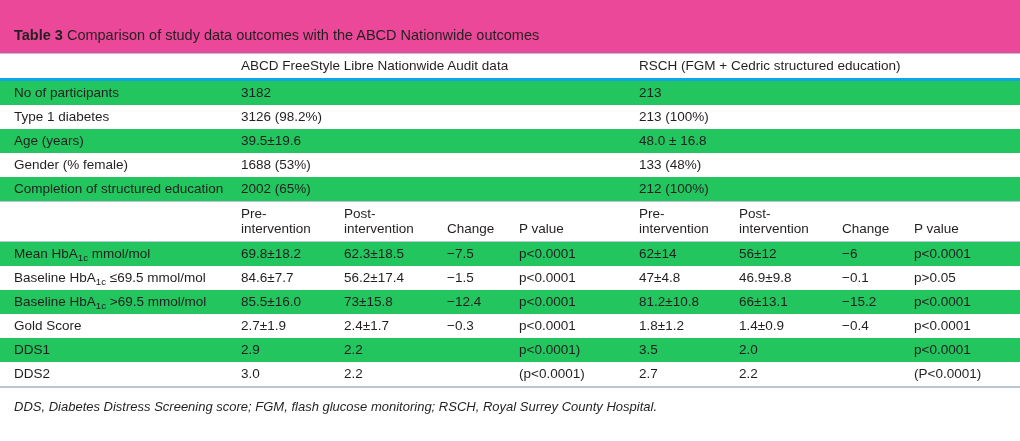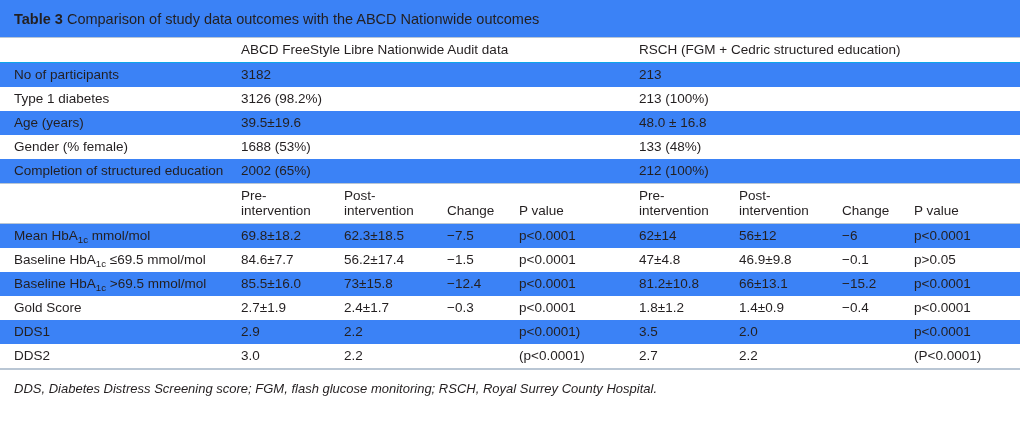--- a/index.html
+++ b/index.html
@@ -16,53 +16,53 @@
     overflow: hidden;
   }
   .table-wrap {
     width: 1020px;
     height: 441px;
     box-sizing: border-box;
     background: #ffffff;
     position: relative;
   }
   .caption {
-    padding: 11px 14px 10px 14px;
+    padding: 27px 14px 10px 14px;
     font-size: 14.5px;
     color: #231f20;
     border-bottom: 1px solid #b9c6d4;
-    background: #3b82f6;
+    background: #ec4899;
   }
   .caption .cap-label {
     font-weight: bold;
   }
   table.main {
     width: 1020px;
     border-collapse: collapse;
     table-layout: fixed;
   }
   table.main td, table.main th {
     padding: 4px 6px 4px 6px;
     text-align: left;
     vertical-align: bottom;
     font-weight: normal;
     font-size: 13.5px;
     line-height: 1.18;
   }
   tr.shade td, tr.shade th {
-    background: #3b82f6;
+    background: #22c55e;
   }
   tr.plain td, tr.plain th {
     background: #ffffff;
   }
   th.group-head {
     font-weight: bold;
     padding-bottom: 6px;
     vertical-align: bottom;
-    border-bottom: 1px solid #0ea5e9;
+    border-bottom: 3px solid #0ea5e9;
   }
   .col-label { width: 235px; padding-left: 14px !important; }
   .c2 { width: 103px; }
   .c3 { width: 103px; }
   .c4 { width: 72px; }
   .c5 { width: 120px; }
   .c6 { width: 100px; }
   .c7 { width: 103px; }
   .c8 { width: 72px; }
   .c9 { width: 112px; }

